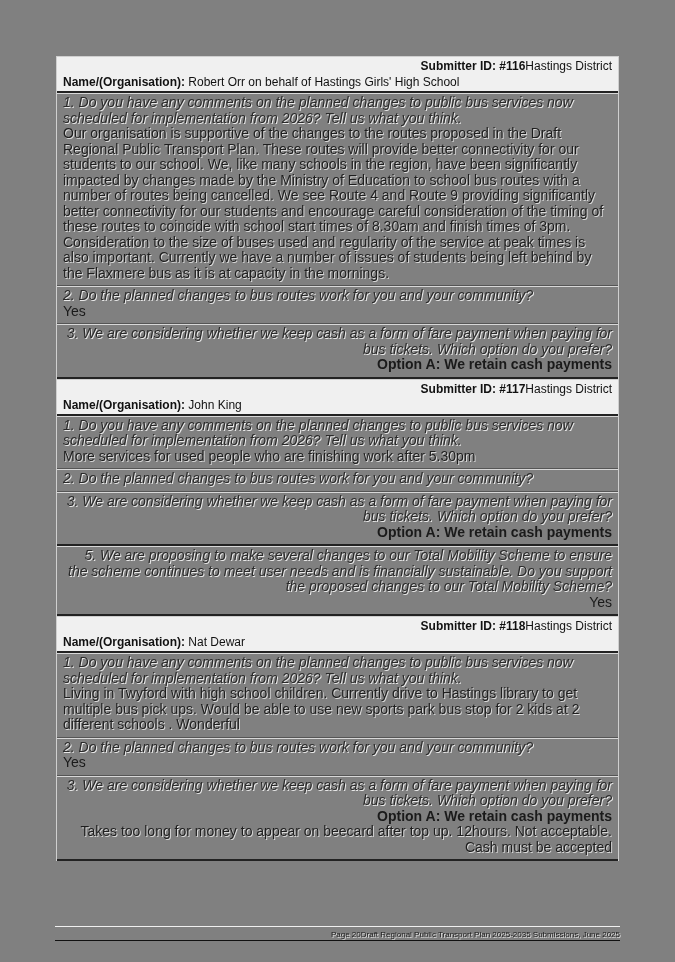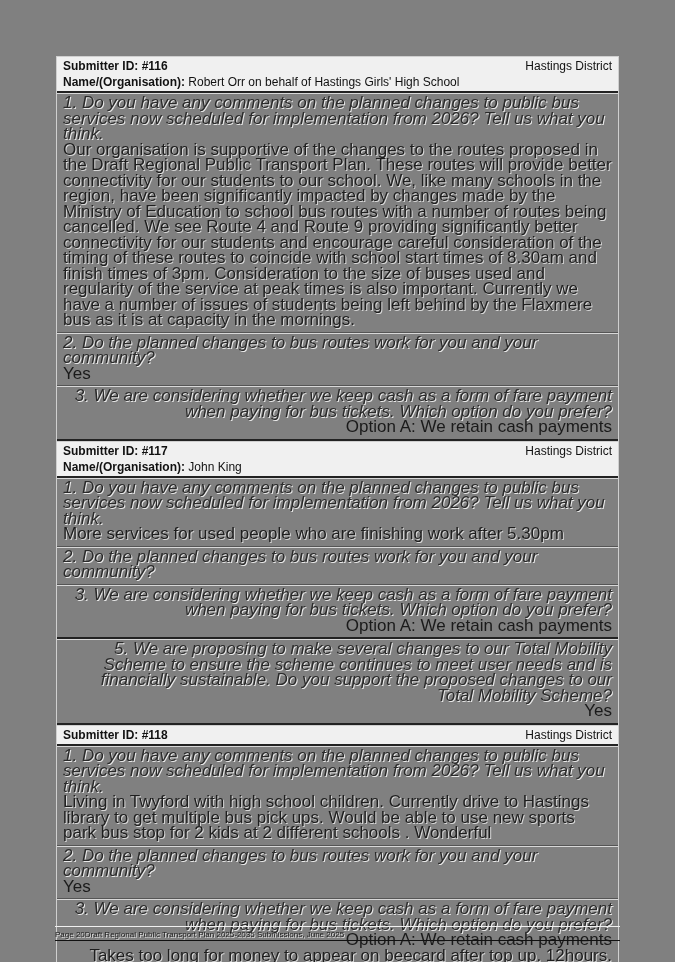--- a/index.html
+++ b/index.html
@@ -29,62 +29,62 @@
       background: #f0f0f0;
       border-top: 1px solid #cfcfcf;
       border-bottom: 2px solid #222;
       padding: 1px 6px 1px 6px;
       font-size: 12px;
       line-height: 16px;
       color: #111;
     }
     .sub-header .row1 {
       display: flex;
-      justify-content: space-between;
+      justify-content: flex-end;
     }
     .sub-header b {
       font-weight: bold;
     }
     .qa {
       background: #808080;
       border-top: 1px solid #d8d8d8;
       border-bottom: 1px solid #555;
       padding: 1px 6px 4px 6px;
-      font-size: 17px;
+      font-size: 14px;
       line-height: 15.5px;
     }
     .question {
       font-style: italic;
       color: #2a2a2a;
       text-shadow: 1px 1px 0 #e8e8e8;
     }
     .answer {
       color: #1a1a1a;
     }
     .answer.bold {
-      font-weight: normal;
+      font-weight: bold;
     }
     .comment {
       color: #1e1e1e;
       text-shadow: 1px 1px 0 #d8d8d8;
     }
     .sub-end {
       border-bottom: 2px solid #222;
       text-align: right;
     }
     .footer {
       position: absolute;
       left: 55px;
       top: 926px;
       width: 565px;
       border-top: 1px solid #f0f0f0;
       box-shadow: 0 1px 0 #111;
       padding-top: 3px;
       display: flex;
-      justify-content: flex-start;
+      justify-content: flex-end;
       font-size: 8px;
       line-height: 10px;
       color: #1a1a1a;
       text-shadow: 1px 1px 0 #e0e0e0;
     }
   </style>
 </head>
 <body>
 
 <div class="page-content">
@@ -135,20 +135,21 @@
       <div class="answer">Yes</div>
     </div>
   </div>
 
   <div class="submission">
     <div class="sub-header">
       <div class="row1">
         <span><b>Submitter ID:</b> <b>#118</b></span>
         <span>Hastings District</span>
       </div>
+      <div><b>Name/(Organisation):</b> <span>Nat Dewar</span></div>
     </div>
     <div class="qa">
       <div class="question">1. Do you have any comments on the planned changes to public bus services now scheduled for implementation from 2026? Tell us what you think.</div>
       <div class="comment">Living in Twyford with high school children. Currently drive to Hastings library to get multiple bus pick ups. Would be able to use new sports park bus stop for 2 kids at 2 different schools . Wonderful</div>
     </div>
     <div class="qa">
       <div class="question">2. Do the planned changes to bus routes work for you and your community?</div>
       <div class="answer">Yes</div>
     </div>
     <div class="qa sub-end">

